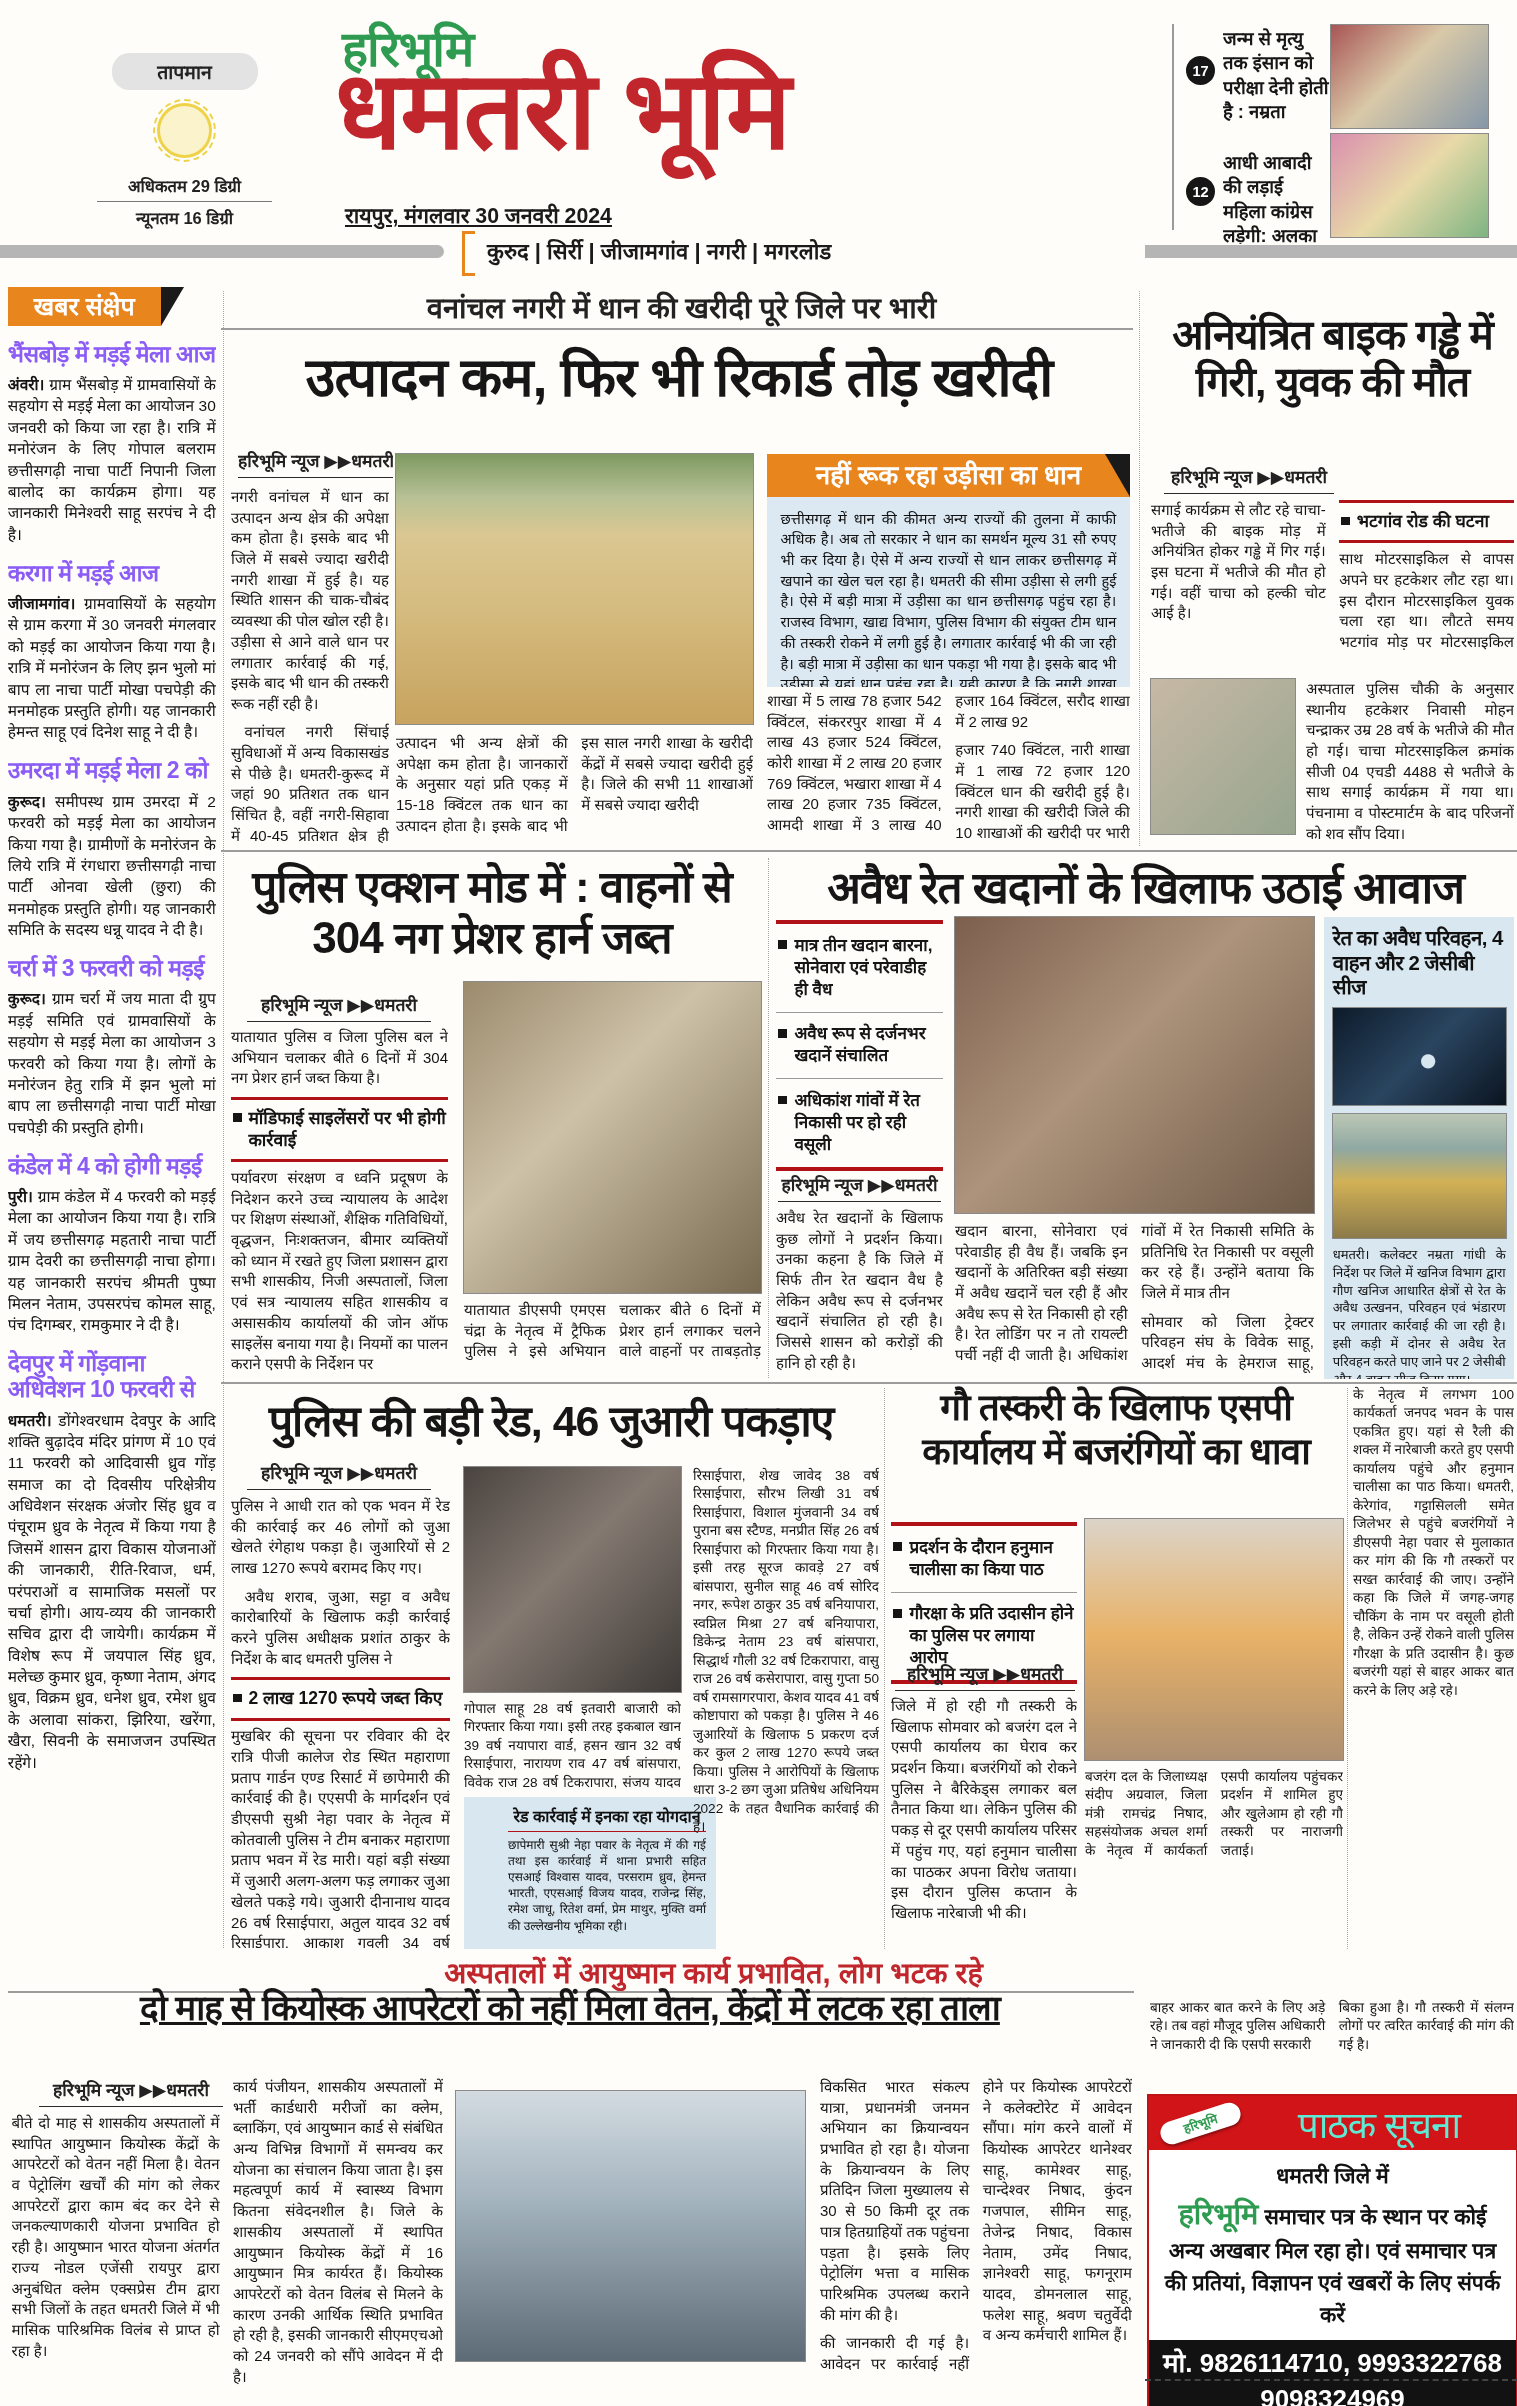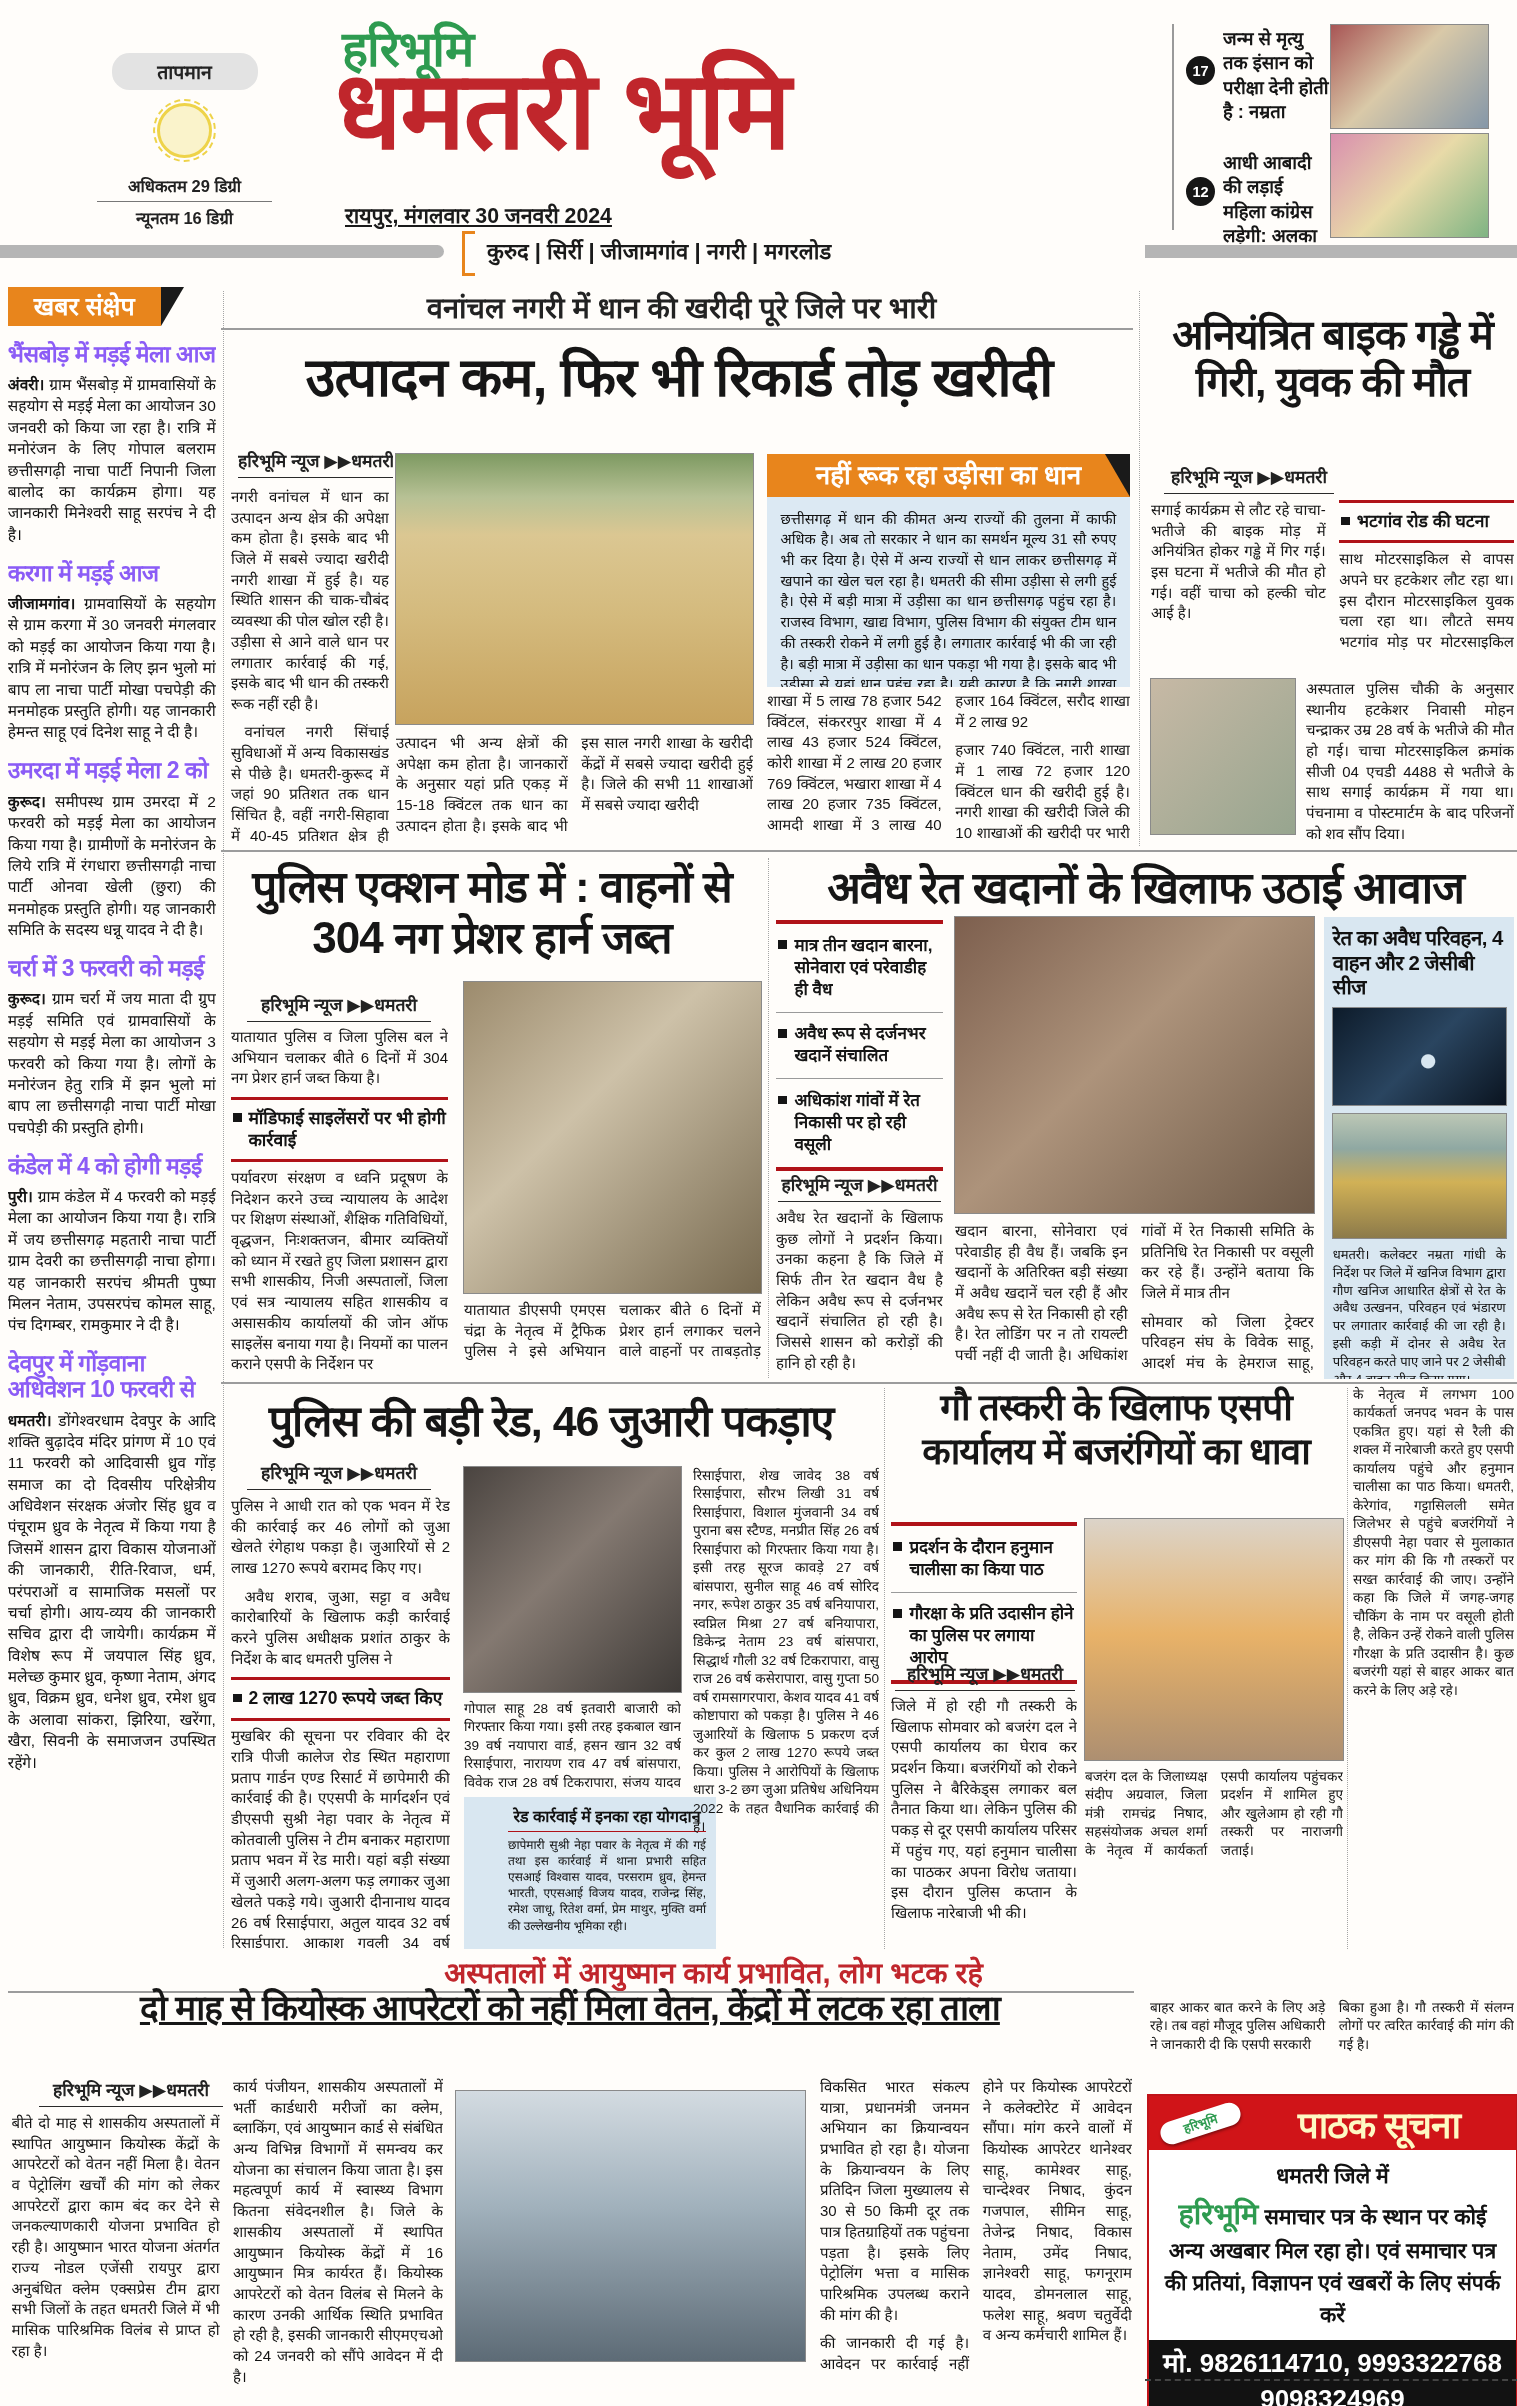--- a/index.html
+++ b/index.html
@@ -53,21 +53,21 @@
   .weather-pill{background:#e3e3e3;border-radius:17.5px;font-weight:800;font-size:19.4px;text-align:center;
                 padding:4.9px 0;width:146px;color:#222;}
   .sun{width:49px;height:49px;border-radius:50%;background:#faf3cb;border:3.9px solid #eed34a;
        outline:2.9px dashed #eed34a;outline-offset:2.9px;margin:13.6px auto 11.6px;}
   .wline{font-size:16.5px;font-weight:700;text-align:center;padding:3.9px 0;color:#222;}
   .brief h3{font-size:23px;line-height:1.12;margin:15.5px 0 6.8px;color:#8b5cf6;letter-spacing:-0.5px;}
   .brief p{margin:0;font-size:15.5px;line-height:1.38;text-align:justify;color:#141414;}
   .place{font-weight:700;}
   .notice-wrap{border:2.9px solid #c01318;background:#fff;}
   .notice-head{background:#d01418;display:flex;align-items:center;height:54px;}
-  .notice-title{flex:1;text-align:center;color:#fef9c3;font-weight:700;font-size:37px;letter-spacing:-1px;}
+  .notice-title{flex:1;text-align:center;color:#5eead4;font-weight:400;font-size:37px;letter-spacing:-1px;}
   .news-roll{width:83px;height:23px;background:#fff;border-radius:11.6px;transform:rotate(-18deg);
              margin-left:9.7px;display:flex;align-items:center;justify-content:center;
              font-size:12.6px;font-weight:800;color:#2e9b50;box-shadow:0 1.9px 2.9px rgba(0,0,0,.4);}
   .notice-body{padding:9.7px 11.6px 7.8px;text-align:center;font-weight:700;}
   .notice-line1{font-size:21.3px;margin-bottom:3.9px;}
   .notice-text{font-size:21.3px;line-height:1.5;}
   .notice-brand{color:#2e9b50;font-size:29px;font-weight:800;}
   .notice-black{background:#121212;color:#fff;text-align:center;font-weight:800;font-size:26px;
                 line-height:1.35;padding:6.8px 0;}
   .yogbox{background:#d9e7f1;padding:7.8px 9.7px;overflow:hidden;}

